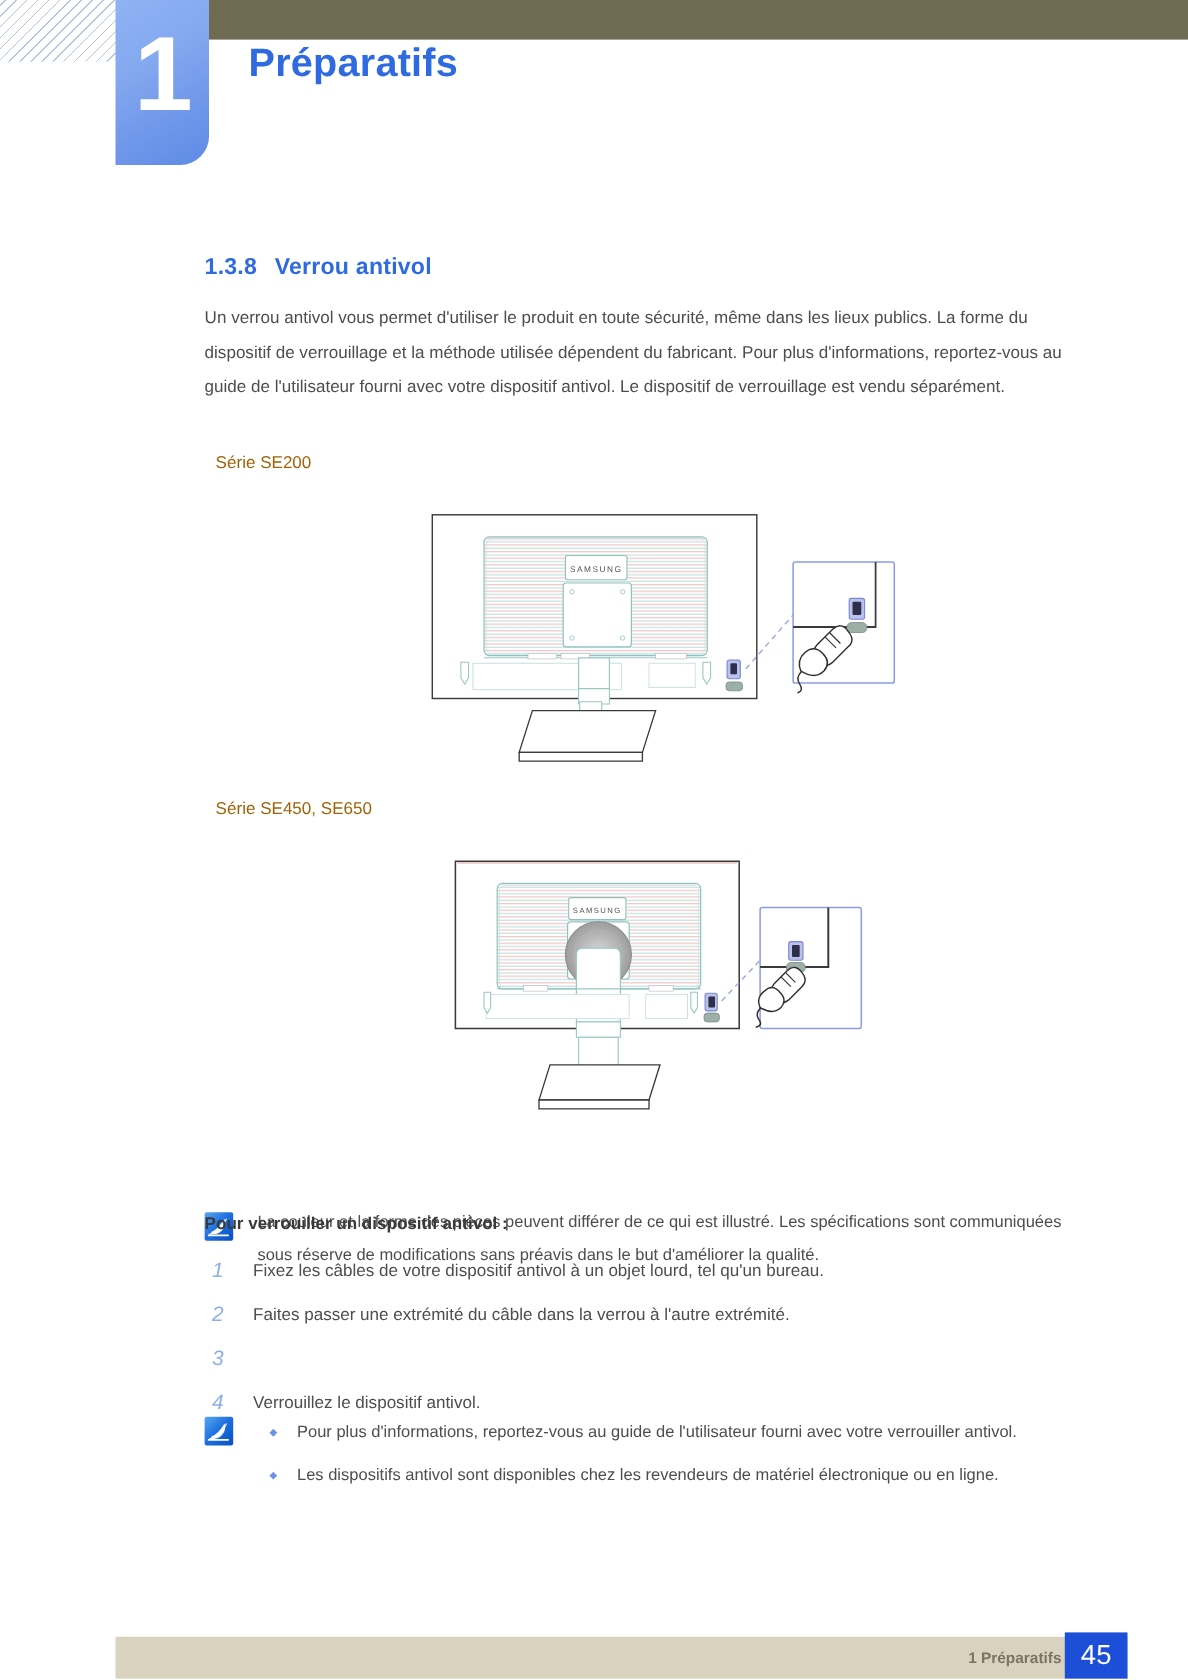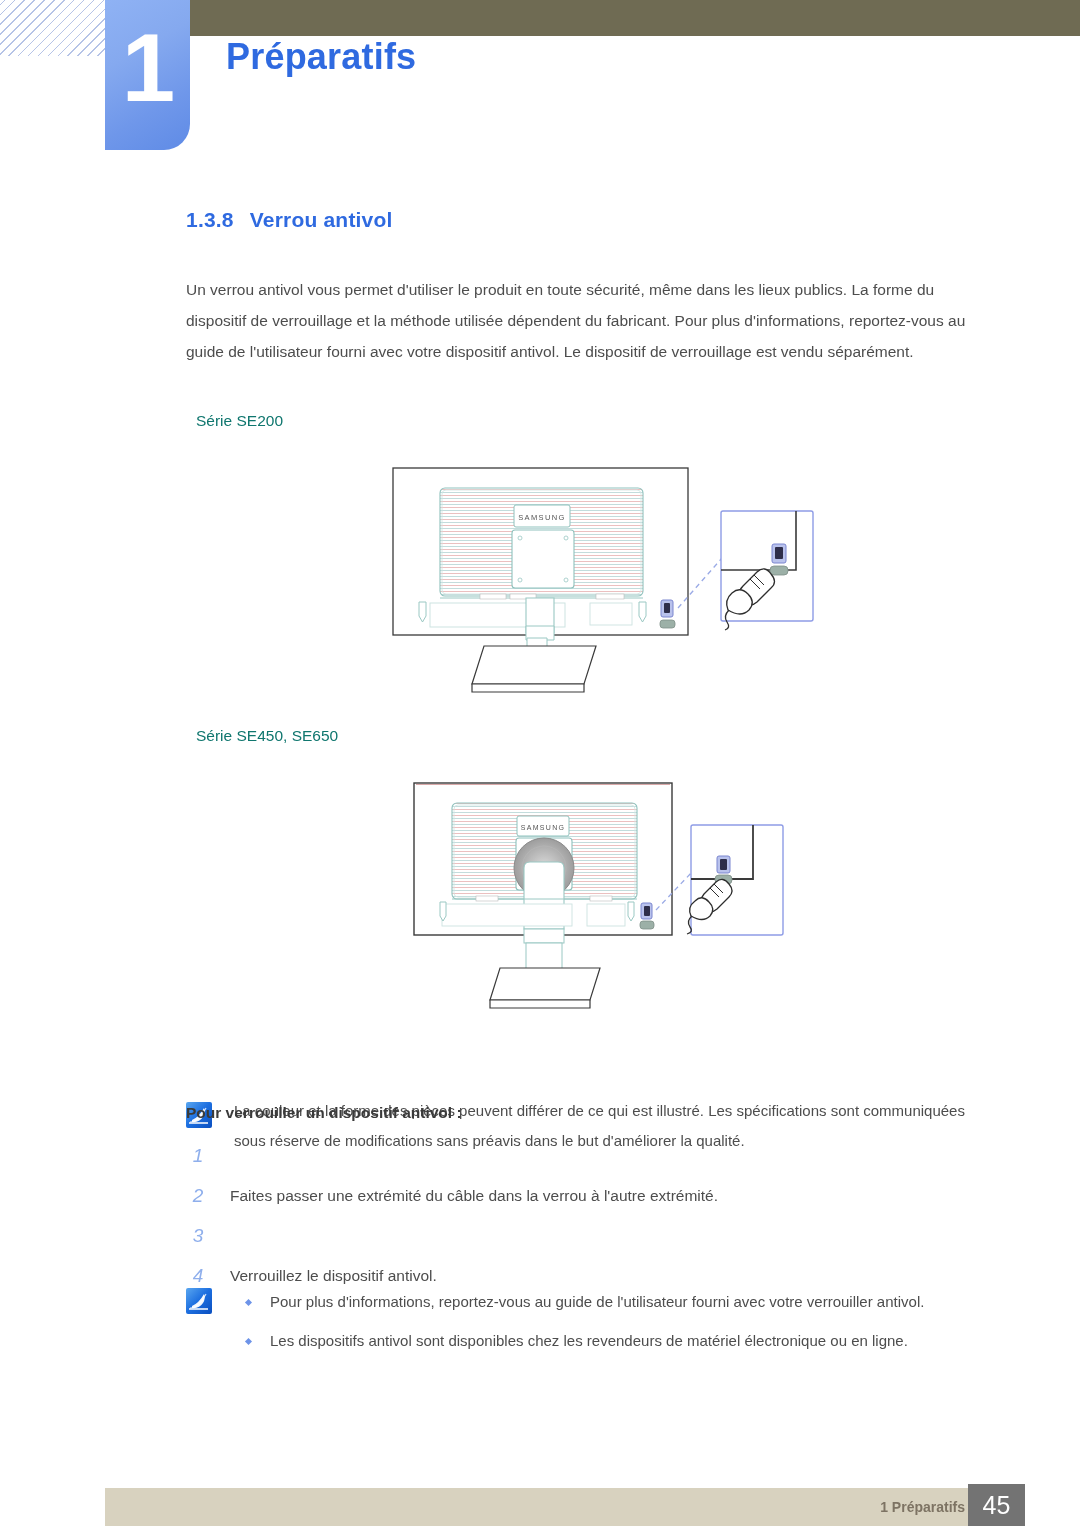--- a/index.html
+++ b/index.html
@@ -35,32 +35,32 @@
   }
   .chapter-title{
     position:absolute;left:226px;top:36px;
     color:#2f6ae0;font-size:36px;font-weight:700;letter-spacing:.2px;
   }
 
   
   .content{position:absolute;left:0;top:0;width:1080px;height:1527px;}
 
   .sec-head{
-    position:absolute;left:186px;top:208px;
+    position:absolute;left:186px;top:231px;
     color:#2f6ae0;font-size:21px;font-weight:700;letter-spacing:.2px;
   }
   .sec-head .num{margin-right:16px;}
 
   .body-par{
     position:absolute;left:186px;top:274px;width:810px;
     color:#4d4d4d;font-size:15.5px;line-height:31px;text-align:left;
   }
 
   .series-label{
-    position:absolute;color:#0f766e;font-size:15.5px;
+    position:absolute;color:#a16207;font-size:15.5px;
   }
   #series-1{left:196px;top:412px;}
   #series-2{left:196px;top:727px;}
 
   
   .figure{position:absolute;}
   #figure-1{left:388px;top:458px;width:430px;height:252px;}
   #figure-2{left:404px;top:772px;width:400px;height:250px;}
 
   
@@ -108,21 +108,21 @@
   .footer-bar{
     position:absolute;left:105px;top:1488px;width:920px;height:38px;
     background:#d8d2bf;
   }
   .footer-label{
     position:absolute;right:115px;top:1488px;height:20px;line-height:38px;
     color:#7d7363;font-size:14px;font-weight:700;
   }
   .footer-page{
     position:absolute;left:968px;top:1484px;width:57px;height:42px;
-    background:#737373;color:#ffffff;font-size:25px;
+    background:#1d4ed8;color:#ffffff;font-size:25px;
     display:flex;align-items:center;justify-content:center;
   }
 </style>
 </head>
 <body>
 
 <div class="hatch"></div>
 <div class="olive-bar"></div>
 <div class="chapter-tab">
   <div class="chapter-num">1</div>
@@ -281,20 +281,21 @@
         <path d="M3 21 h19" stroke="#ffffff" stroke-width="1.6"></path>
       </svg>
     </div>
     <div class="note-body">La couleur et la forme des pièces peuvent différer de ce qui est illustré. Les spécifications sont communiquées sous réserve de modifications sans préavis dans le but d'améliorer la qualité.</div>
   </div>
 
   <div class="proc-title">Pour verrouiller un dispositif antivol :</div>
   <ul class="proc-list">
     <li>
       <span class="step-num">1</span>
+      <span class="step-text">Fixez les câbles de votre dispositif antivol à un objet lourd, tel qu'un bureau.</span>
     </li>
     <li>
       <span class="step-num">2</span>
       <span class="step-text">Faites passer une extrémité du câble dans la verrou à l'autre extrémité.</span>
     </li>
     <li>
       <span class="step-num">3</span>
     </li>
     <li>
       <span class="step-num">4</span>

